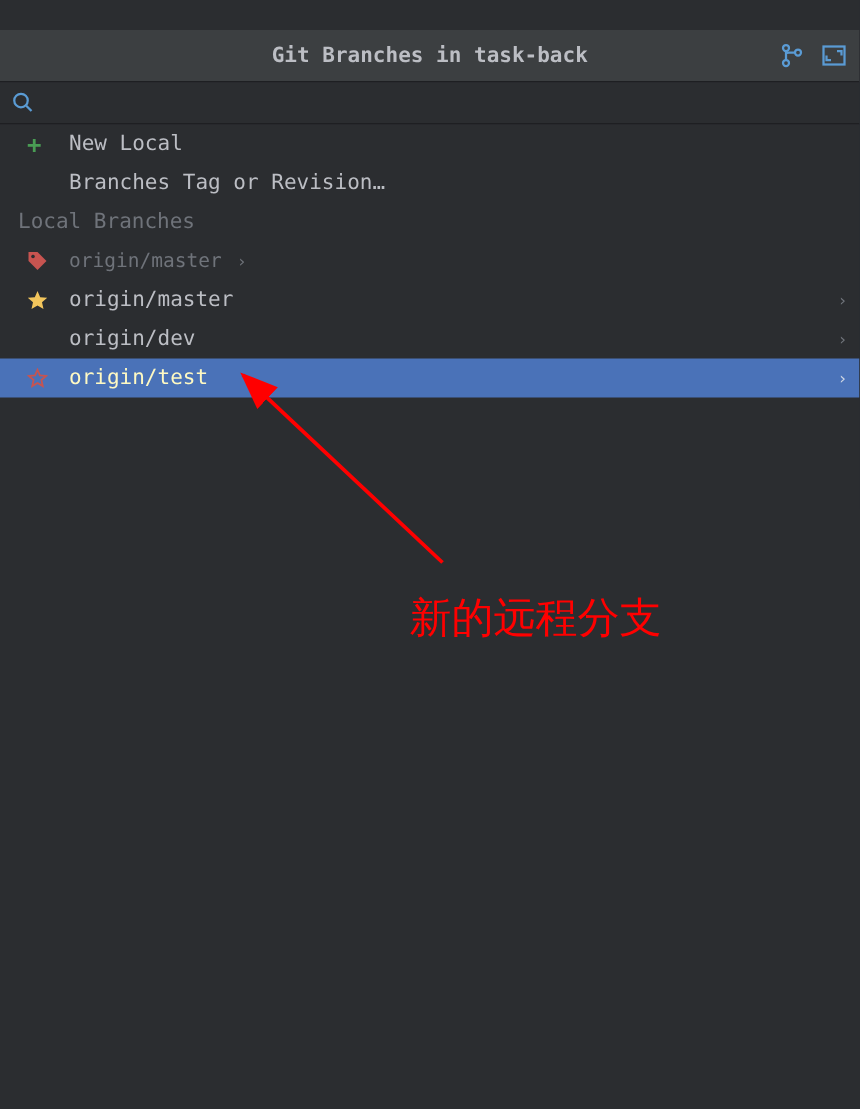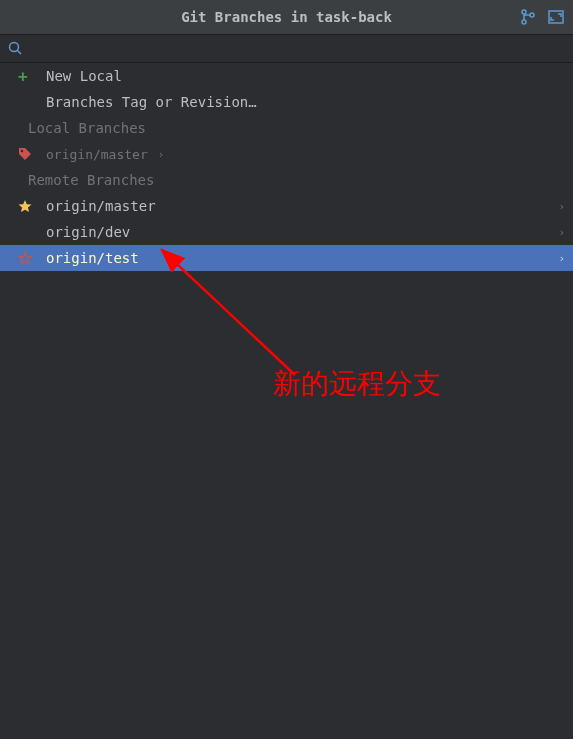--- a/index.html
+++ b/index.html
@@ -18,20 +18,21 @@
       position: relative;
     }
     .titlebar {
       height: 35px;
       background: #3c3f41;
       display: flex;
       align-items: center;
       justify-content: center;
       position: relative;
       border-bottom: 1px solid #1e1f22;
+      margin-top: 20px;
     }
     .titlebar-title {
       color: #bcbec4;
       font-weight: bold;
       font-size: 14px;
     }
     .titlebar-actions {
       position: absolute;
       right: 8px;
       display: flex;
@@ -111,21 +112,20 @@
     .row.selected .row-chevron {
       color: #cdd6e3;
     }
     .section-header {
       height: 26px;
       display: flex;
       align-items: center;
       padding: 0 12px;
       color: #6f737a;
       font-size: 14px;
-      margin-left: 16px;
     }
     .plus-icon {
       color: #499c54;
       font-size: 16px;
       font-weight: bold;
     }
     .tag-icon svg {
       fill: #c75450;
     }
     .star-filled svg {
@@ -141,20 +141,21 @@
       top: 0;
       left: 0;
       pointer-events: none;
     }
     .annotation-text {
       position: absolute;
       color: #ff0000;
       font-size: 28px;
       font-family: 'PingFang SC', 'Microsoft YaHei', sans-serif;
       pointer-events: none;
+      margin-top: 28px;
     }
   </style>
 </head>
 <body>
 
 <div class="titlebar">
   <span class="titlebar-title">Git Branches in task-back</span>
   <div class="titlebar-actions">
     <span class="titlebar-icon">
       <svg width="18" height="18" viewBox="0 0 18 18">
@@ -205,23 +206,20 @@
     <span class="row-icon tag-icon">
       <svg width="14" height="14" viewBox="0 0 14 14">
         <path d="M1 1 L7 1 L13 7 L7 13 L1 7 Z"></path>
         <circle cx="4" cy="4" r="1.2" fill="#2b2d30"></circle>
       </svg>
     </span>
     <span class="row-tracking">origin/master</span>
     <span class="row-chevron">›</span>
   </div>
 
-  <div class="section-header">
-    <span>Remote Branches</span>
-  </div>
 
   <div class="row">
     <span class="row-icon star-filled">
       <svg width="14" height="14" viewBox="0 0 14 14">
         <path d="M7 1 L8.8 5.2 L13.5 5.5 L10 8.5 L11 13 L7 10.7 L3 13 L4 8.5 L0.5 5.5 L5.2 5.2 Z"></path>
       </svg>
     </span>
     <span class="row-label">origin/master</span>
     <span class="row-chevron">›</span>
   </div>

